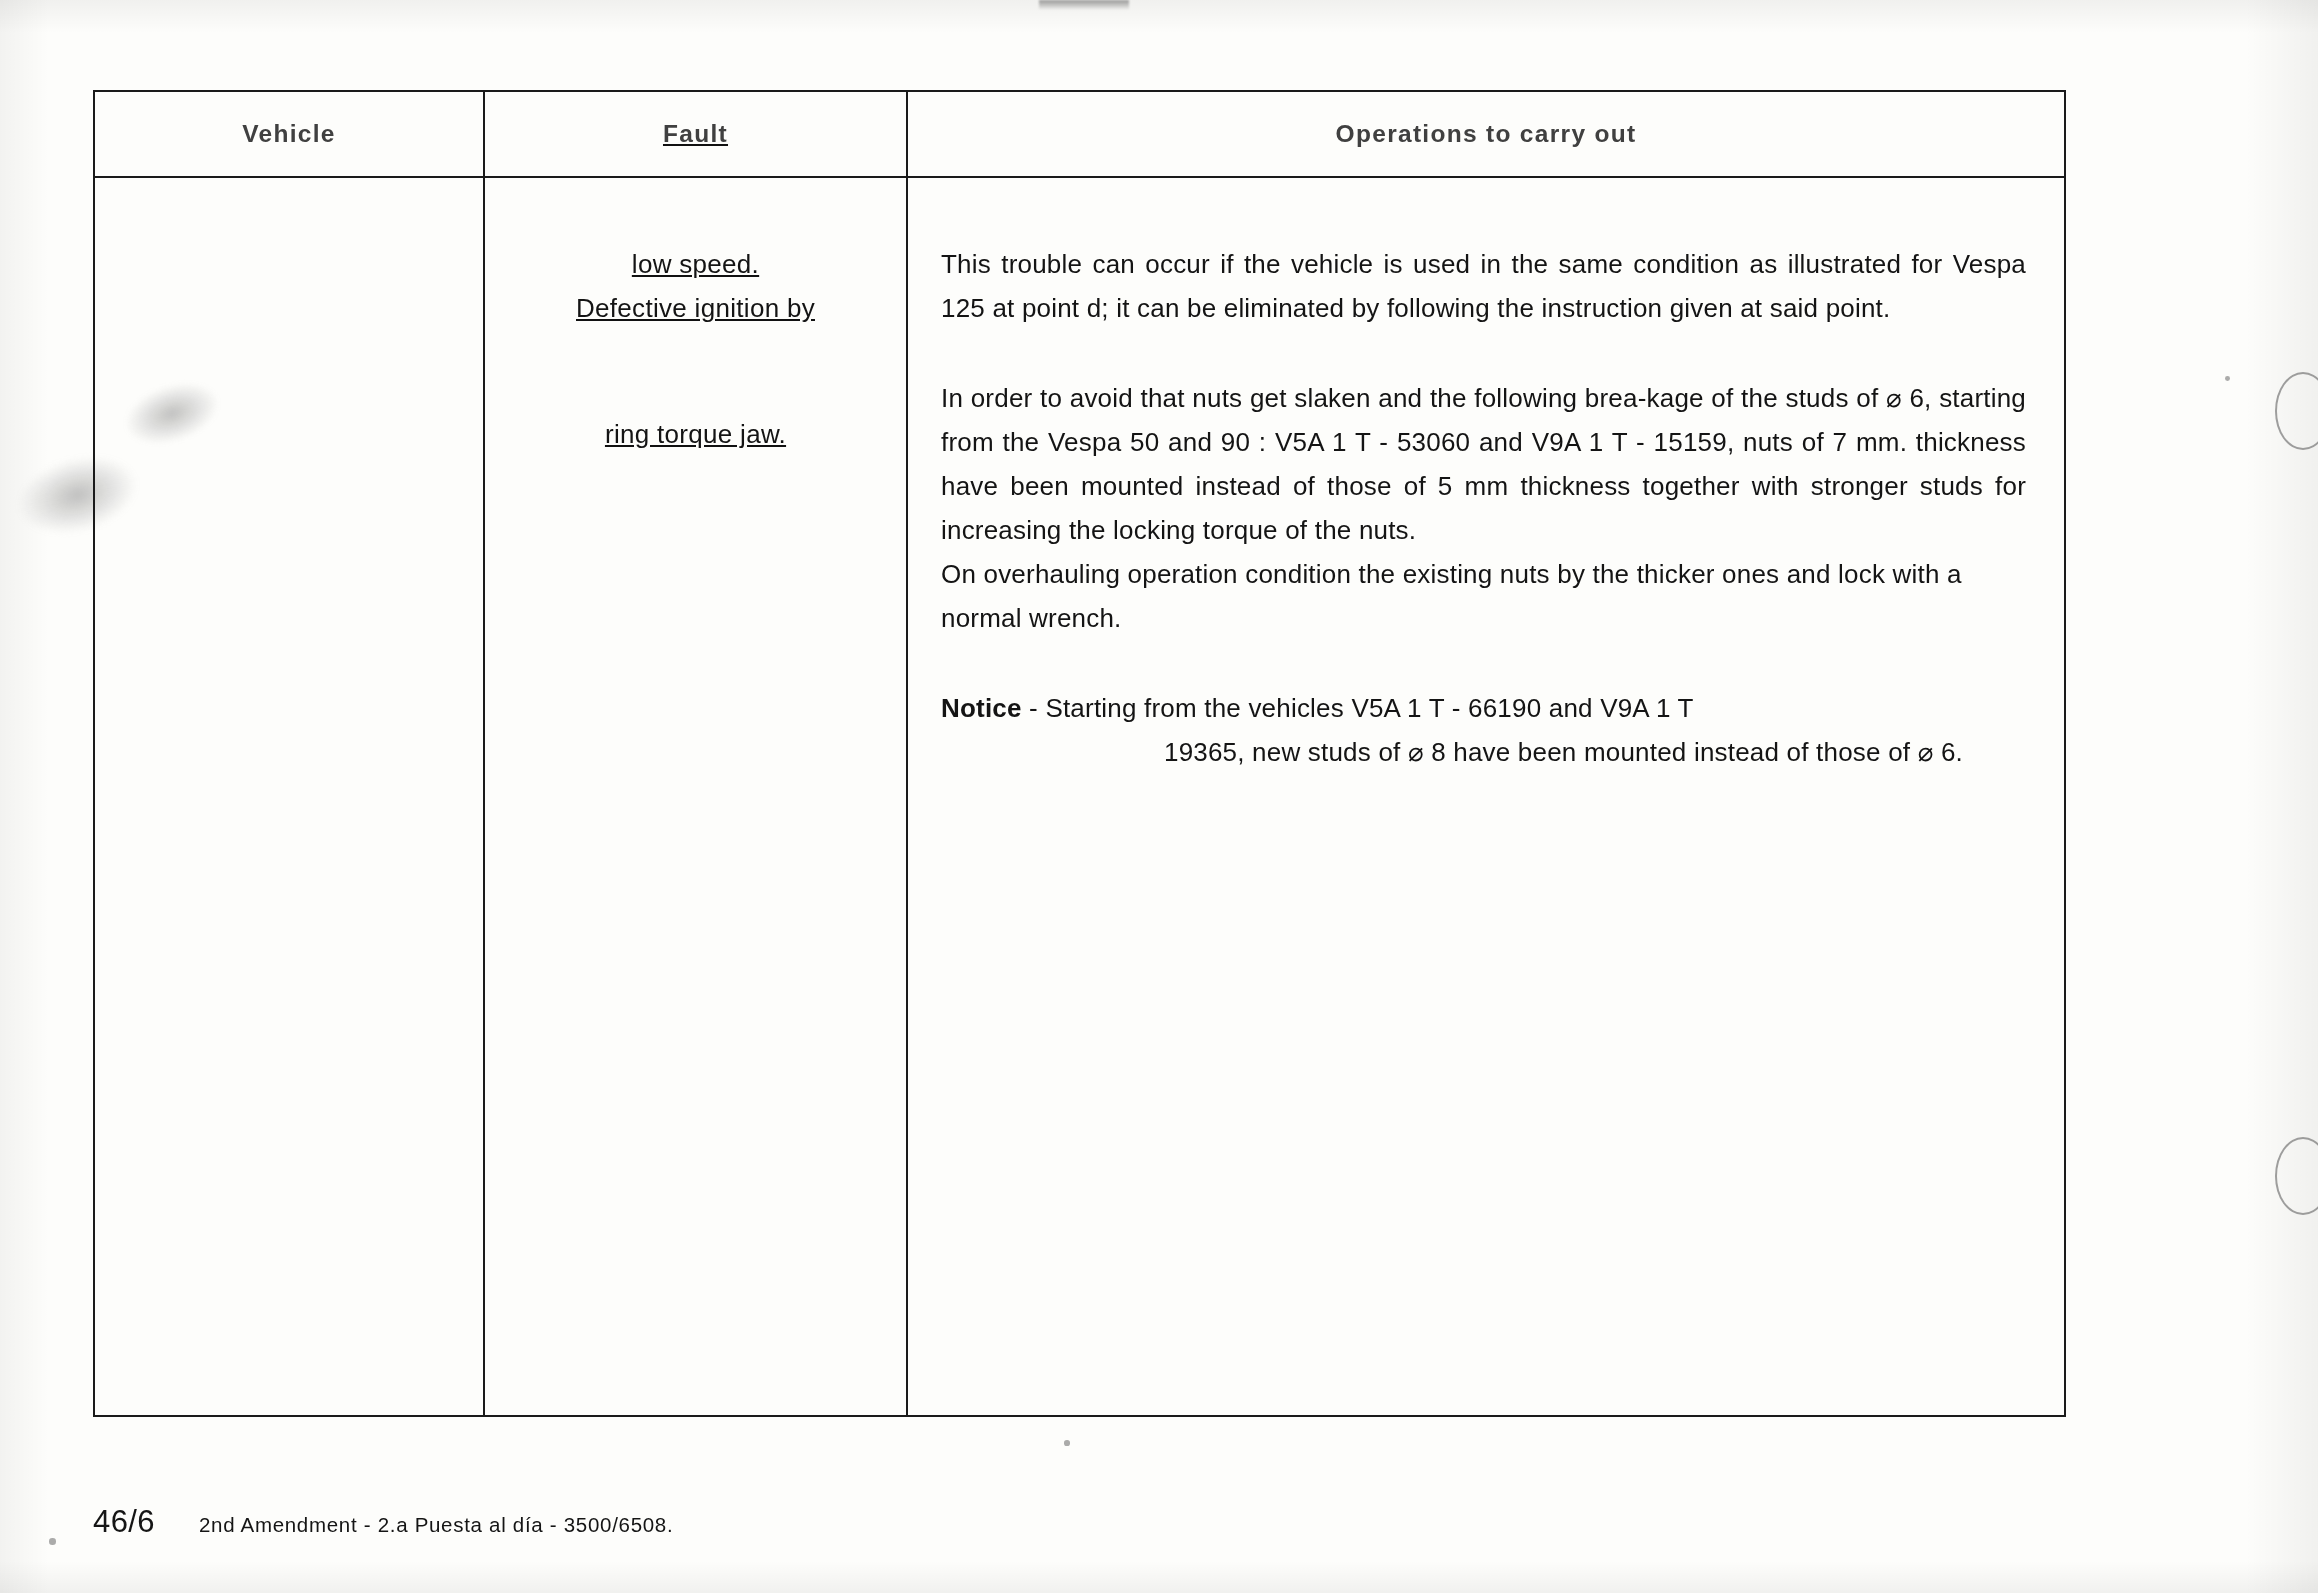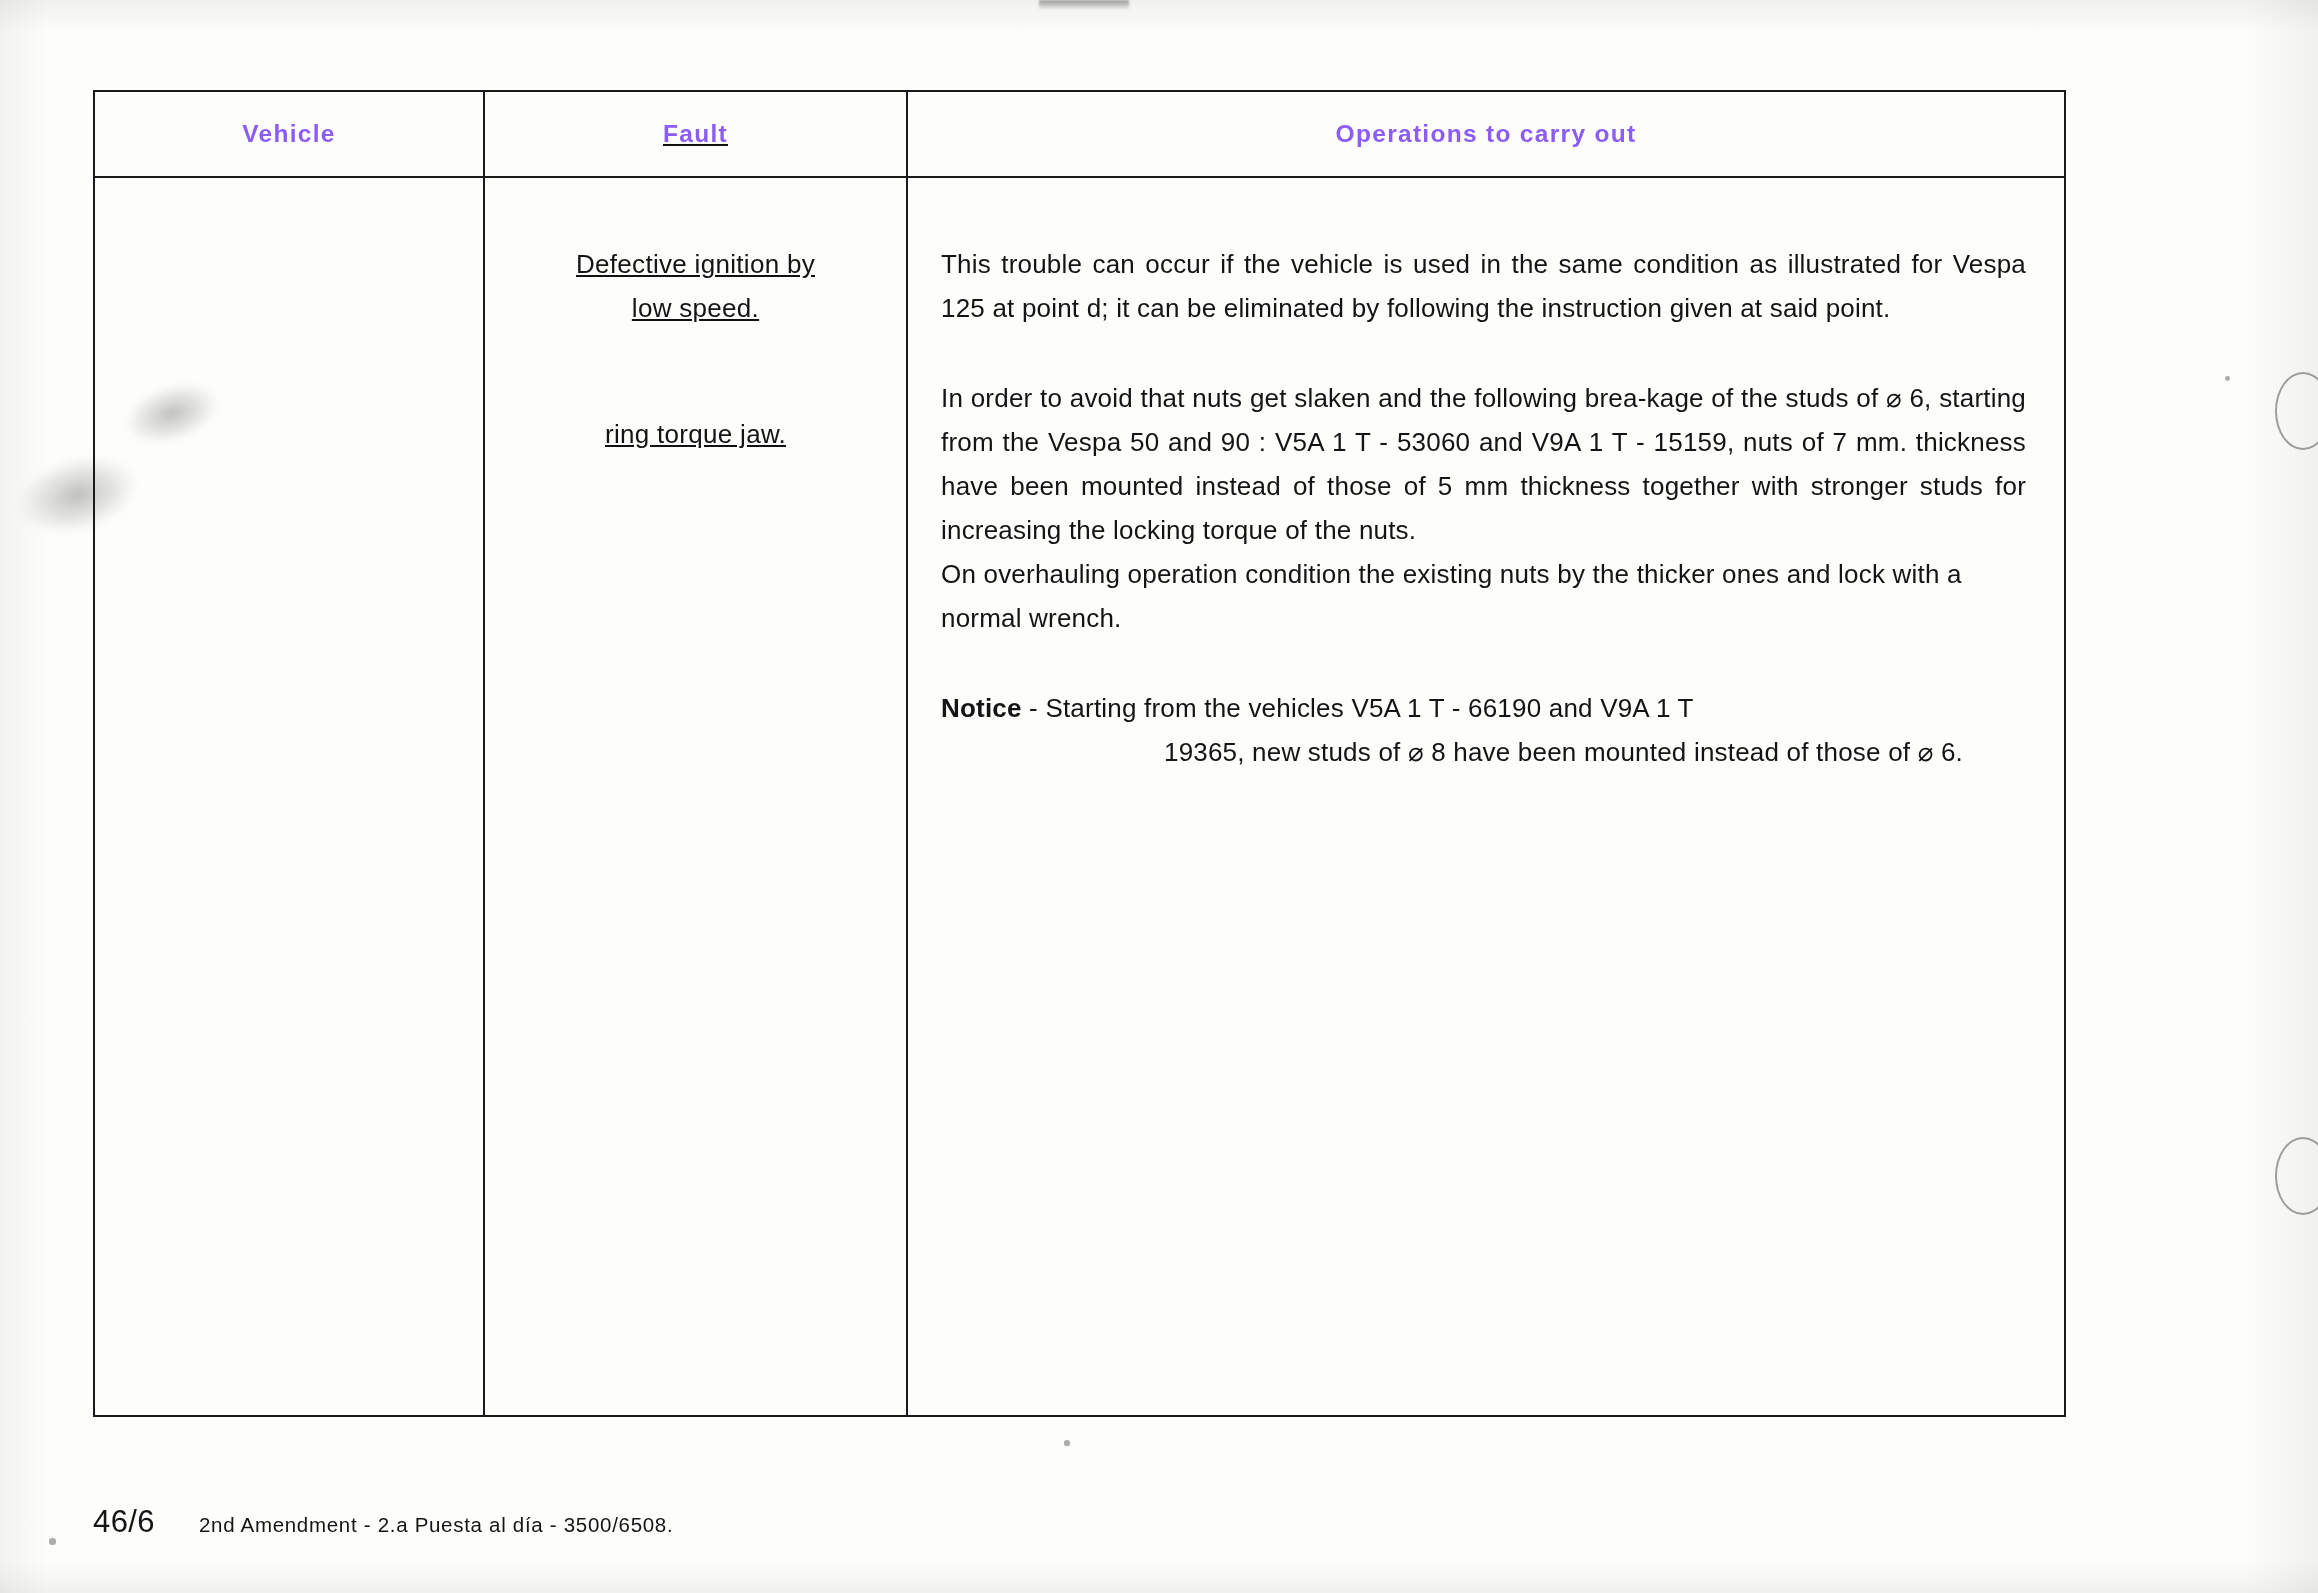--- a/index.html
+++ b/index.html
@@ -110,21 +110,21 @@
   .thead .col-fault,
   .thead .col-ops {
     display: flex;
     align-items: center;
     justify-content: center;
   }
   .th-text {
     font-size: 24.5px;
     font-weight: bold;
     letter-spacing: 1.3px;
-    color: #8b5cf6;
+    color: #404040;
   }
 
   .tbody .col-vehicle { padding: 24.5px 16.4px; }
   .tbody .col-fault   { padding: 64px 28px 24.5px 28px; }
   .tbody .col-ops     { padding: 64px 38px 24.5px 33px; }
 
   .fault-entry {
     font-size: 26px;
     line-height: 44px;
     color: #141414;
@@ -216,22 +216,22 @@
     </div>
 
     <div class="tbody">
 
       <div class="col-vehicle">
         <div></div>
       </div>
 
       <div class="col-fault">
         <div class="fault-entry">
+          <span class="ind">low speed.</span>
           <span class="ind">Defective ignition by</span>
-          <span class="ind">low speed.</span>
         </div>
         <div class="fault-entry second">
           <span class="ind">ring torque jaw.</span>
         </div>
       </div>
 
       <div class="col-ops">
         <p class="ops-para">This trouble can occur if the vehicle is used in the same condition as illustrated for Vespa 125 at point d; it can be eliminated by following the instruction given at said point.</p>
 
         <p class="ops-para gap">In order to avoid that nuts get slaken and the following brea-kage of the studs of ⌀ 6, starting from the Vespa 50 and 90 : V5A 1 T - 53060 and V9A 1 T - 15159, nuts of 7 mm. thickness have been mounted instead of those of 5 mm thickness together with stronger studs for increasing the locking torque of the nuts.</p>

